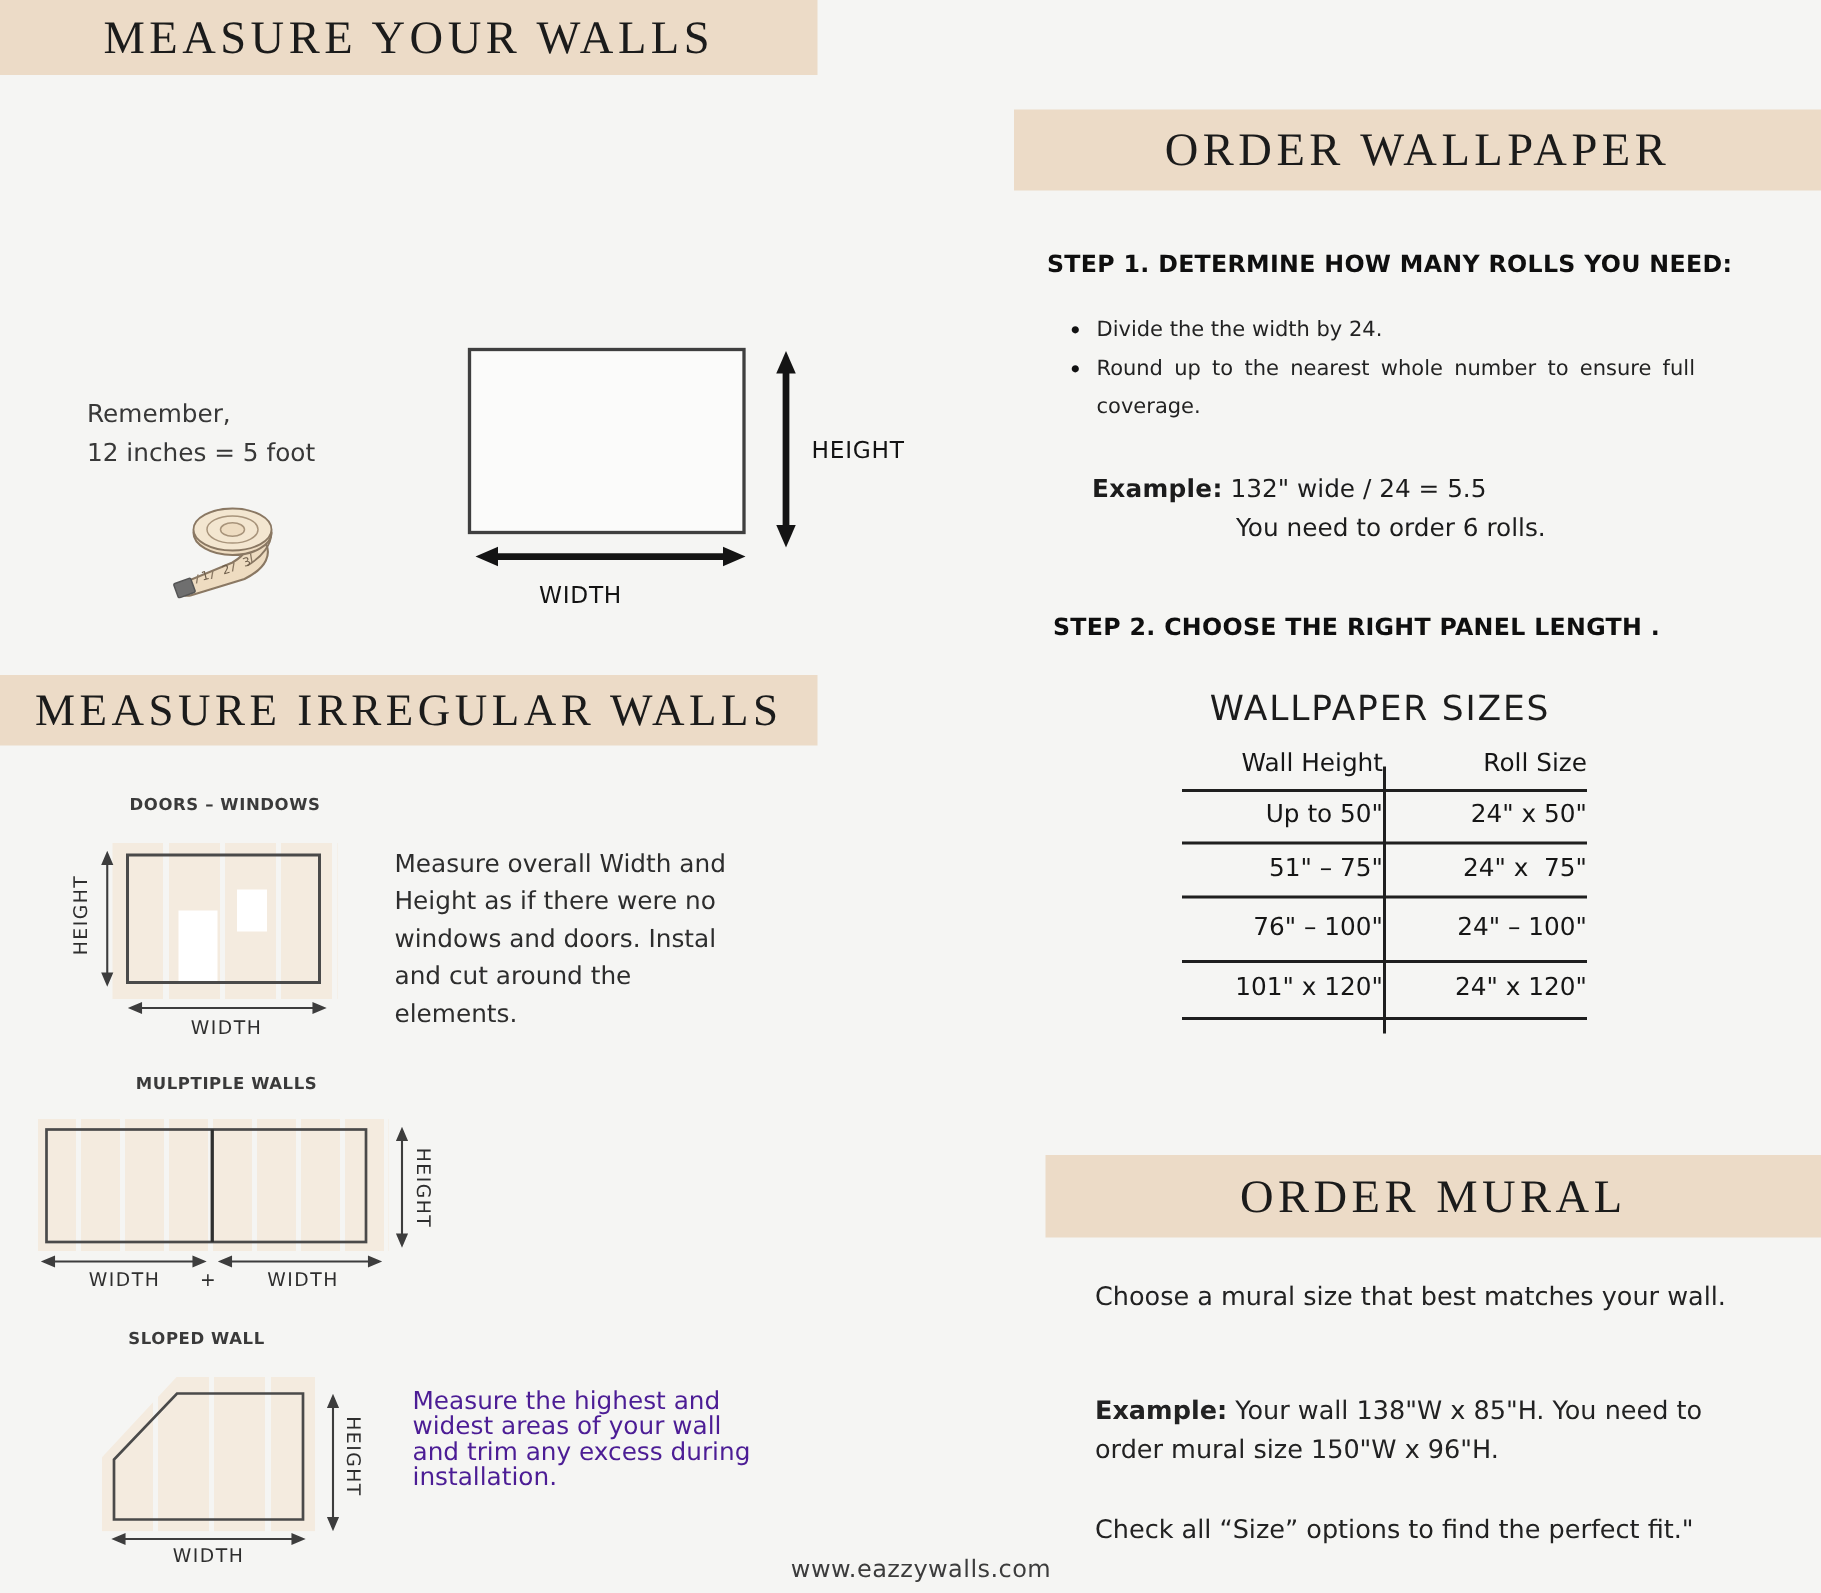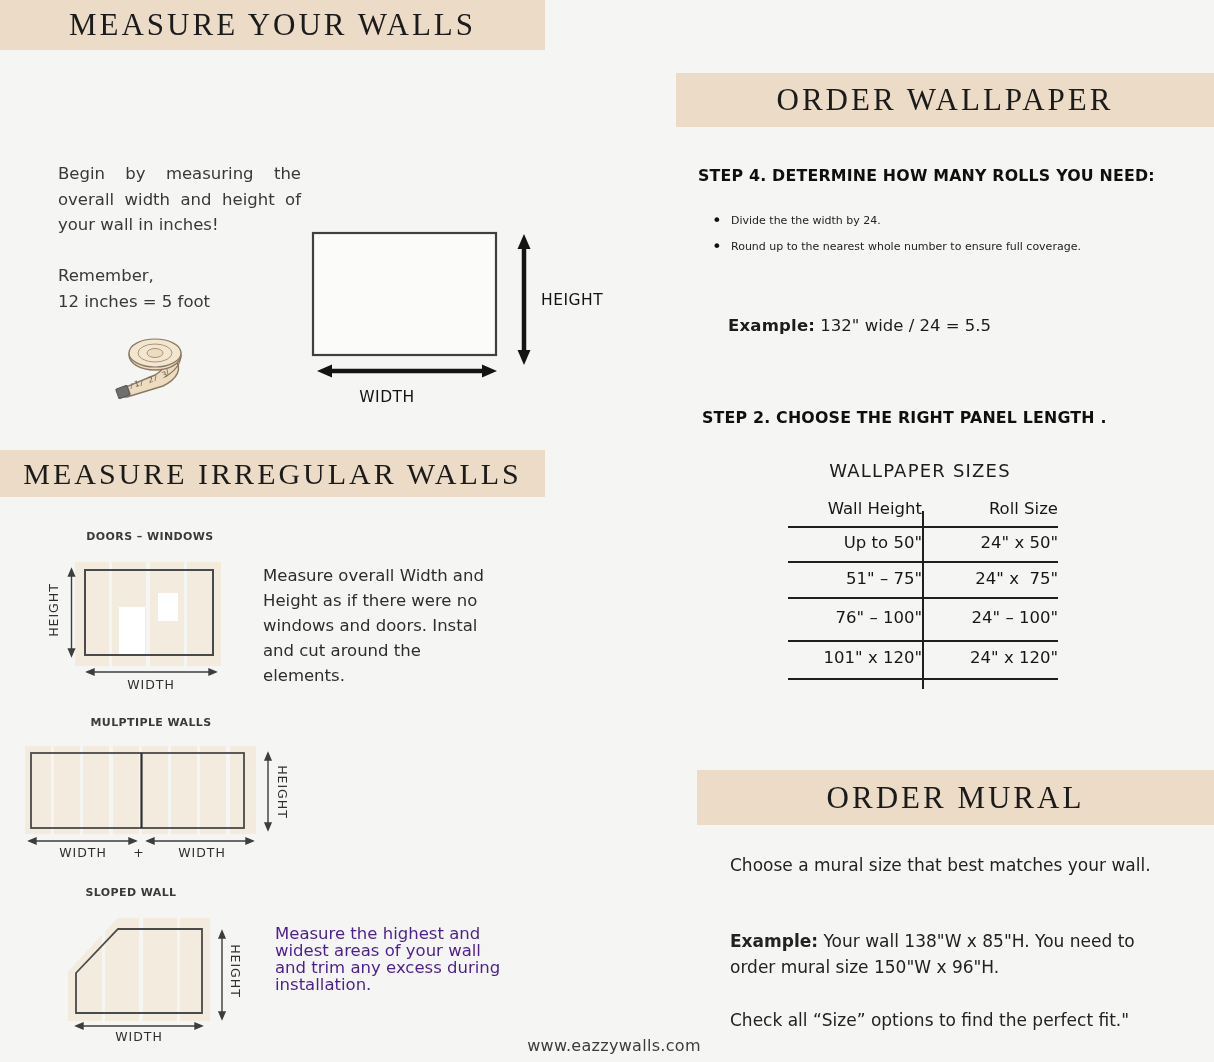--- a/index.html
+++ b/index.html
@@ -24,42 +24,41 @@
   .dim-label-lg{font-size:15.5px;letter-spacing:.5px;color:#131313;text-align:center;white-space:nowrap;}
   .rot-left{transform:rotate(-90deg);}
   .rot-right{transform:rotate(90deg);}
   
   .stripes{background:repeating-linear-gradient(90deg,#f4ebdf 0 34px,rgba(0,0,0,0) 34px 37.5px);}
   .stripes-sm{background:repeating-linear-gradient(90deg,#f4ebdf 0 26px,rgba(0,0,0,0) 26px 29.25px);}
   .sloped-clip{clip-path:polygon(35% 0,100% 0,100% 100%,0 100%,0 52%);}
   
   .bullet{display:flex;}
   .bullet .dot{width:19px;flex:0 0 19px;font-size:16.5px;line-height:25.5px;color:#111;}
-  .bullet .btext{flex:1;font-size:11px;line-height:25.5px;color:#222;}
+  .bullet .btext{flex:1;font-size:14px;line-height:25.5px;color:#222;}
   
   .example-line{font-size:16.5px;line-height:26px;color:#1c1c1c;}
   .example-line b{letter-spacing:.2px;}
   
   .size-table{font-size:16.5px;color:#161616;}
   .tline{position:absolute;background:#1f1f1f;}
   .cell{position:absolute;height:26px;line-height:26px;text-align:right;white-space:pre-wrap;}
   
   .mural-p{font-size:17px;line-height:26px;color:#222;}
   .footer{font-size:16px;color:#3c3c3c;text-align:center;letter-spacing:.3px;}
 </style>
 </head>
 <body>
 
 <div class="canvas">
 
   <div class="abs banner" style="left:0;top:75;width:545px;height:50px;">
     <div class="serif-title" style="font-size:31px;">MEASURE YOUR WALLS</div>
   </div>
 
-  <div class="abs body-text just" style="left:58px;top:161px;width:243px;">Begin by measuring the overall width and height of your wall in inches!</div>
   <div class="abs body-text" style="left:58px;top:263px;">Remember,</div>
   <div class="abs body-text" style="left:58px;top:289px;">12 inches = 5 foot</div>
 
   <svg class="abs" style="left:113px;top:331px;" width="90" height="68" viewBox="0 0 90 68">
     <path d="M62,28 C70,38 64,48 50,55 L14,66 C8,67 5,62 8,58 L42,44 C52,38 54,32 50,26 Z" fill="#eedcc1" stroke="#8a7863" stroke-width="1.4"></path>
     <rect x="4" y="56" width="12" height="10" rx="1" transform="rotate(-20 10 61)" fill="#6f6f6f" stroke="#555" stroke-width="1"></rect>
     <ellipse cx="42" cy="24" rx="26" ry="15" fill="#eedcc1" stroke="#8a7863" stroke-width="1.4"></ellipse>
     <ellipse cx="42" cy="22" rx="26" ry="14" fill="#f3e6d0" stroke="#8a7863" stroke-width="1.2"></ellipse>
     <ellipse cx="42" cy="22" rx="17" ry="9" fill="none" stroke="#a8947b" stroke-width="1"></ellipse>
     <ellipse cx="42" cy="22" rx="8" ry="4.5" fill="#eedcc1" stroke="#a8947b" stroke-width="1"></ellipse>
@@ -162,36 +161,37 @@
   <div class="abs dim-label rot-right" style="left:191px;top:964px;width:90px;height:14px;">HEIGHT</div>
   <div class="abs dim-label" style="left:89px;top:1029px;width:100px;">WIDTH</div>
   <div class="abs body-text" style="left:275px;top:925px;width:235px;line-height:17px;color:#4c1d95;">Measure the highest and widest areas of your wall and trim any excess during installation.</div>
 
   <div class="abs footer" style="left:464px;top:1036px;width:300px;">www.eazzywalls.com</div>
 
   <div class="abs banner" style="left:676px;top:73px;width:538px;height:54px;">
     <div class="serif-title" style="font-size:31px;">ORDER WALLPAPER</div>
   </div>
 
-  <div class="abs step-heading" style="left:698px;top:166px;">STEP 4. DETERMINE HOW MANY ROLLS YOU NEED:</div>
+  <div class="abs step-heading" style="left:698px;top:166px;">STEP 1. DETERMINE HOW MANY ROLLS YOU NEED:</div>
   <div class="abs bullet" style="left:712px;top:208px;width:418px;">
     <span class="dot">•</span>
     <span class="btext">Divide the the width by 24.</span>
   </div>
   <div class="abs bullet" style="left:712px;top:233.5px;width:418px;">
     <span class="dot">•</span>
     <span class="btext just">Round up to the nearest whole number to ensure full coverage.</span>
   </div>
   <div class="abs example-line" style="left:728px;top:313px;width:420px;">
     <b>Example:</b>
     <span>132" wide / 24 = 5.5</span>
+    <div style="padding-left:96px;">You need to order 6 rolls.</div>
   </div>
 
   <div class="abs step-heading" style="left:702px;top:408px;">STEP 2. CHOOSE THE RIGHT PANEL LENGTH .</div>
-  <div class="abs" style="left:770px;top:460px;width:300px;text-align:center;font-size:18px;letter-spacing:1.2px;color:#1c1c1c;">WALLPAPER SIZES</div>
+  <div class="abs" style="left:770px;top:460px;width:300px;text-align:center;font-size:23px;letter-spacing:1.2px;color:#1c1c1c;">WALLPAPER SIZES</div>
 
   <div class="abs size-table" style="left:788px;top:495px;width:270px;height:200px;">
     <div class="tline" style="left:0;top:31px;width:270px;height:2px;"></div>
     <div class="tline" style="left:0;top:66px;width:270px;height:2px;"></div>
     <div class="tline" style="left:0;top:102px;width:270px;height:2px;"></div>
     <div class="tline" style="left:0;top:145px;width:270px;height:2px;"></div>
     <div class="tline" style="left:0;top:183px;width:270px;height:2px;"></div>
     <div class="tline" style="left:134px;top:16px;width:2px;height:178px;"></div>
 
     <div class="cell" style="left:0;top:1px;width:134px;">Wall Height</div>

